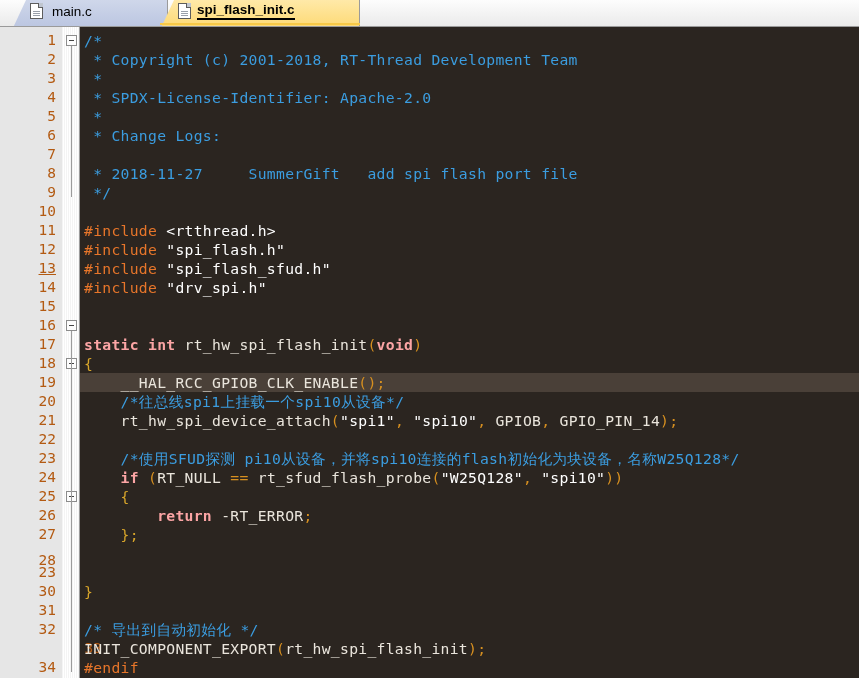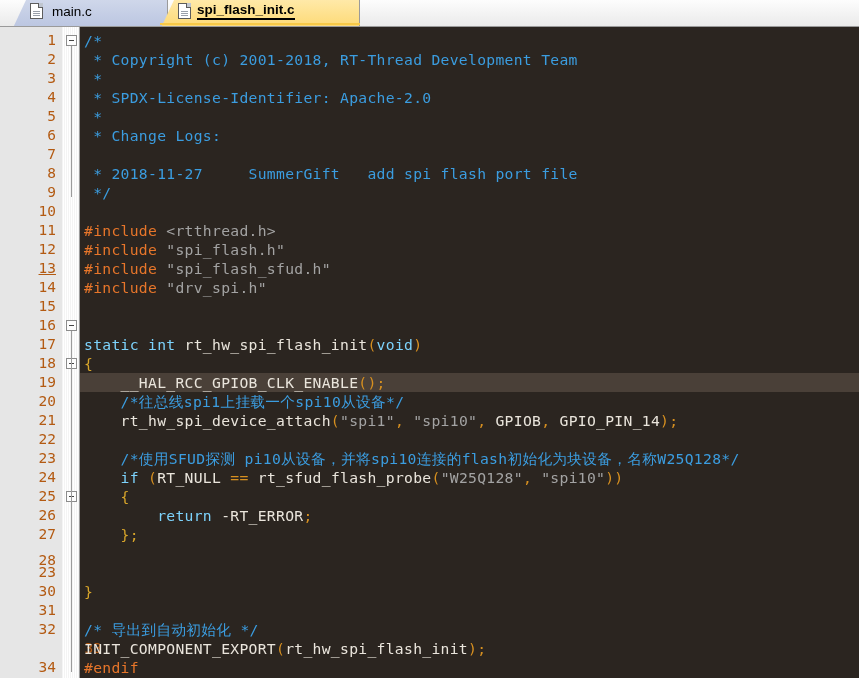--- a/index.html
+++ b/index.html
@@ -191,22 +191,22 @@
   .foldline {
     position: absolute;
     left: 9px;
     width: 1px;
     background: #9c9c9c;
   }
 
   
   .c-comment  { color: #3b9de0; }
   .c-pre      { color: #e8762a; }
-  .c-str      { color: #a3a3a3; }
-  .c-kw       { color: #7dd3fc; }
+  .c-str      { color: #ffffff; }
+  .c-kw       { color: #fca5a5; font-weight: bold; }
   .c-punct    { color: #d79020; }
   .c-plain    { color: #eae5dc; }
   .c-brace    { color: #d7a52a; }
 </style>
 </head>
 <body>
 
 <div class="tabbar">
   <div class="tabbar-fill"></div>
 

